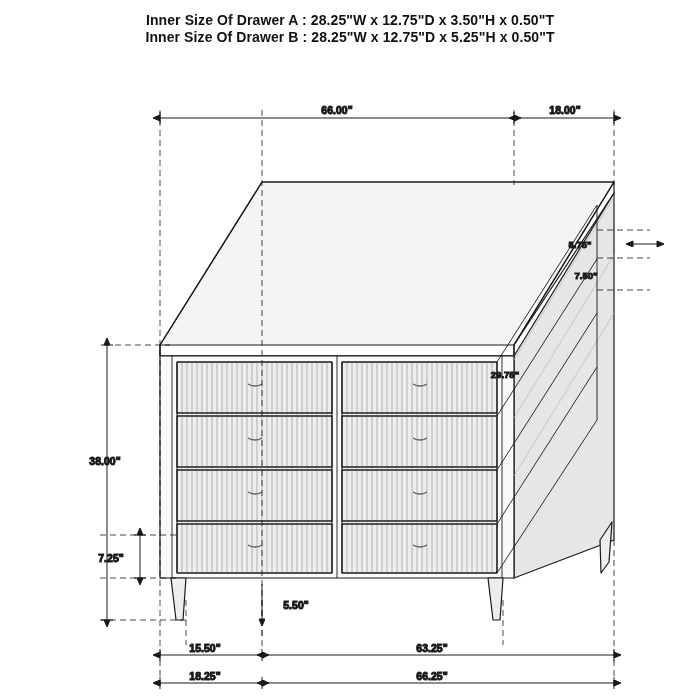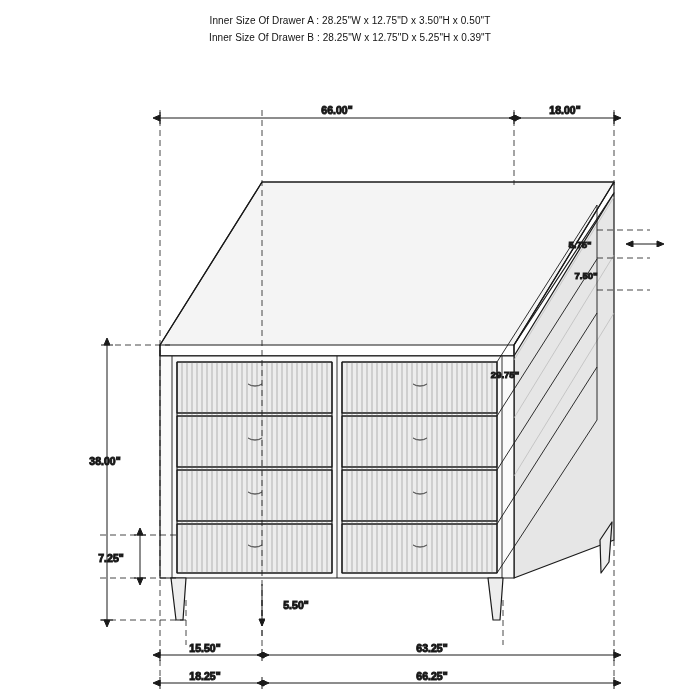--- a/index.html
+++ b/index.html
@@ -20,22 +20,22 @@
     inset: 0;
   }
   .title-block {
     position: absolute;
     top: 12px;
     left: 0;
     width: 700px;
     text-align: center;
   }
   .title-line {
-    font-size: 10px;
-    font-weight: normal;
+    font-size: 14px;
+    font-weight: bold;
     letter-spacing: 0.1px;
     line-height: 17px;
     color: #111111;
   }
   svg.diagram {
     position: absolute;
     top: 0;
     left: 0;
     width: 700px;
     height: 700px;
@@ -53,21 +53,21 @@
     font-family: "Liberation Sans", sans-serif;
   }
 </style>
 </head>
 <body>
 
 <div id="root">
 
   <div class="title-block">
     <div class="title-line">Inner Size Of Drawer A : 28.25"W x 12.75"D x 3.50"H x 0.50"T</div>
-    <div class="title-line">Inner Size Of Drawer B : 28.25"W x 12.75"D x 5.25"H x 0.39"T</div>
+    <div class="title-line">Inner Size Of Drawer B : 28.25"W x 12.75"D x 5.25"H x 0.50"T</div>
   </div>
 
   <svg class="diagram" viewBox="0 0 700 700">
 
     <g stroke="#1a1a1a" stroke-width="1.2" fill="none" stroke-linejoin="round">
 
       <polygon points="160,345 262,182 614,182 514,345" fill="#f4f4f4"></polygon>
       <polygon points="160,345 262,182 614,182 514,345 514,356 160,356" fill="none"></polygon>
       <line x1="160" y1="345" x2="160" y2="356"></line>
       <line x1="514" y1="345" x2="514" y2="356"></line>

